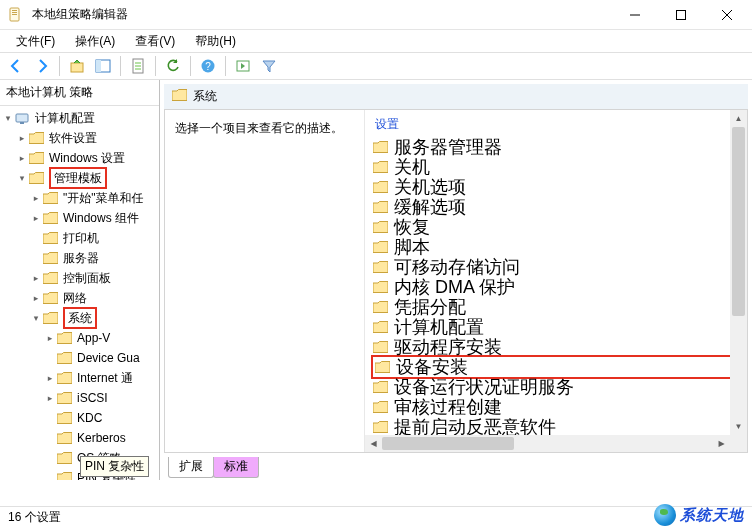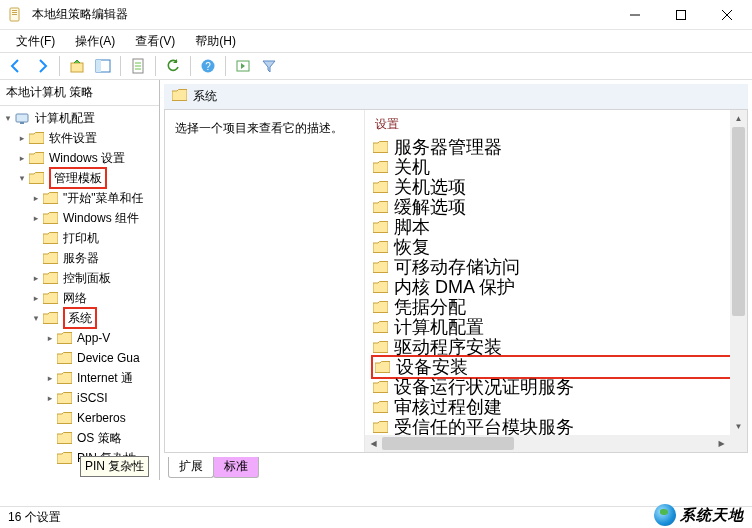--- a/index.html
+++ b/index.html
@@ -32,42 +32,42 @@
   .indent-2 { padding-left: 30px; }
   .indent-3 { padding-left: 44px; }
   .tooltip-box { position: absolute; background: #fffff0; border: 1px solid #767676; padding: 1px 4px; font-size: 12px; }
   
   .right-pane { flex: 1; display: flex; flex-direction: column; position: relative; }
   .right-header { background: #edf3f8; display:flex; align-items:center; padding: 4px 8px; border-bottom: 1px solid #d4d4d4; margin:4px 4px 0 4px; }
   .right-header .ico { margin-right:6px; }
   .right-body { flex:1; display:flex; margin:0 4px 4px 4px; border-left:1px solid #d4d4d4; border-right:1px solid #d4d4d4; border-bottom:1px solid #d4d4d4; overflow:hidden; }
   .desc-col { width: 200px; padding: 10px 10px; border-right: 1px solid #e8e8e8; font-size:12px; }
   .list-col { flex:1; display:flex; flex-direction:column; overflow:hidden; position:relative; }
-  .list-header { padding: 6px 10px 4px; font-size:12px; color:#7f1d1d; }
+  .list-header { padding: 6px 10px 4px; font-size:12px; color:#1d4ed8; }
   .list-items { flex:1; overflow:hidden; padding-left:6px; }
   .list-row { display:flex; align-items:center; padding:1px 2px; font-size:18px; line-height:18px; }
   .list-row .ico { margin-right:6px; }
   .list-row.highlight-red { border:2px solid #e53020; }
   .scroll-v { position:absolute; right:0; top:0; bottom:17px; width:17px; background:#f0f0f0; display:flex; flex-direction:column; }
   .scroll-v .btn { height:17px; background:#f0f0f0; display:flex; align-items:center; justify-content:center; color:#606060; font-size:8px;}
   .scroll-v .track { flex:1; background:#f0f0f0; position:relative;}
   .scroll-v .thumb { position:absolute; left:2px; right:2px; top:0; height:65%; background:#cdcdcd; border-radius:2px;}
   .scroll-h { position:absolute; left:0; right:17px; bottom:0; height:17px; background:#f0f0f0; display:flex;}
   .scroll-h .btn { width:17px; display:flex; align-items:center; justify-content:center; color:#606060; font-size:8px;}
   .scroll-h .track { flex:1; position:relative;}
   .scroll-h .thumb { position:absolute; top:2px; bottom:2px; left:0; width:40%; background:#cdcdcd; border-radius:2px;}
   .scroll-corner {position:absolute; right:0; bottom:0; width:17px; height:17px; background:#f0f0f0;}
   
   .tabs { display:flex; padding:0 4px 2px 8px;text-align:right; }
   .tab { border:1px solid #b5b5b5; border-top:none; border-radius:0 0 3px 3px; padding:1px 10px 2px; font-size:12px; margin-right:-1px; background:#f0abfc;}
   .tab.active { background:#fff; }
   
   .statusbar { position:absolute; left:0; right:0; bottom:0; height:22px; border-top:1px solid #e0e0e0; display:flex; align-items:center; padding:0 8px; font-size:12px; background:#fff; }
   
-  .watermark { position:absolute; right:8px; bottom:2px; display:flex; align-items:center; font-size:15px; color:#000000; font-weight:bold; font-style:italic; letter-spacing:1px; }
+  .watermark { position:absolute; right:8px; bottom:2px; display:flex; align-items:center; font-size:15px; color:#1d4ed8; font-weight:bold; font-style:italic; letter-spacing:1px; }
   .watermark .globe { width:22px; height:22px; border-radius:50%; background: radial-gradient(circle at 35% 35%, #9de0ff, #1a8fd8 60%, #0a63b0); margin-right:4px; position:relative;}
   .watermark .globe::after { content:""; position:absolute; width:8px; height:6px; background:#4fb84f; border-radius:40% 60% 50% 50%; top:5px; left:6px;}
 
   
   .folder-svg { width:15px; height:12px; }
 </style>
 </head>
 <body>
 
 <div class="titlebar">
@@ -305,20 +305,29 @@
           </span>
           <span>iSCSI</span>
         </div>
       <div class="tree-item indent-3">
           <span class="exp"></span>
           <span class="ico">
             <svg class="folder-svg" viewBox="0 0 15 12">
               <path d="M0 2 L5 2 L6.5 0.5 L15 0.5 L15 11.5 L0 11.5 Z" fill="#ffe8a0" stroke="#caa33a"></path>
             </svg>
           </span>
+          <span>KDC</span>
+        </div>
+      <div class="tree-item indent-3">
+          <span class="exp"></span>
+          <span class="ico">
+            <svg class="folder-svg" viewBox="0 0 15 12">
+              <path d="M0 2 L5 2 L6.5 0.5 L15 0.5 L15 11.5 L0 11.5 Z" fill="#ffe8a0" stroke="#caa33a"></path>
+            </svg>
+          </span>
           <span>Kerberos</span>
         </div>
       <div class="tree-item indent-3">
           <span class="exp"></span>
           <span class="ico">
             <svg class="folder-svg" viewBox="0 0 15 12">
               <path d="M0 2 L5 2 L6.5 0.5 L15 0.5 L15 11.5 L0 11.5 Z" fill="#ffe8a0" stroke="#caa33a"></path>
             </svg>
           </span>
           <span>OS 策略</span>
@@ -370,32 +379,32 @@
           <div class="list-row">
               <span class="ico"><svg class="folder-svg" viewBox="0 0 15 12">
                   <path d="M0 2 L5 2 L6.5 0.5 L15 0.5 L15 11.5 L0 11.5 Z" fill="#ffe8a0" stroke="#caa33a"></path>
                 </svg></span>
               <span>缓解选项</span>
             </div>
           <div class="list-row">
               <span class="ico"><svg class="folder-svg" viewBox="0 0 15 12">
                   <path d="M0 2 L5 2 L6.5 0.5 L15 0.5 L15 11.5 L0 11.5 Z" fill="#ffe8a0" stroke="#caa33a"></path>
                 </svg></span>
+              <span>恢复</span>
+            </div>
+          <div class="list-row">
+              <span class="ico"><svg class="folder-svg" viewBox="0 0 15 12">
+                  <path d="M0 2 L5 2 L6.5 0.5 L15 0.5 L15 11.5 L0 11.5 Z" fill="#ffe8a0" stroke="#caa33a"></path>
+                </svg></span>
               <span>脚本</span>
             </div>
           <div class="list-row">
               <span class="ico"><svg class="folder-svg" viewBox="0 0 15 12">
                   <path d="M0 2 L5 2 L6.5 0.5 L15 0.5 L15 11.5 L0 11.5 Z" fill="#ffe8a0" stroke="#caa33a"></path>
                 </svg></span>
-              <span>恢复</span>
-            </div>
-          <div class="list-row">
-              <span class="ico"><svg class="folder-svg" viewBox="0 0 15 12">
-                  <path d="M0 2 L5 2 L6.5 0.5 L15 0.5 L15 11.5 L0 11.5 Z" fill="#ffe8a0" stroke="#caa33a"></path>
-                </svg></span>
               <span>可移动存储访问</span>
             </div>
           <div class="list-row">
               <span class="ico"><svg class="folder-svg" viewBox="0 0 15 12">
                   <path d="M0 2 L5 2 L6.5 0.5 L15 0.5 L15 11.5 L0 11.5 Z" fill="#ffe8a0" stroke="#caa33a"></path>
                 </svg></span>
               <span>内核 DMA 保护</span>
             </div>
           <div class="list-row">
               <span class="ico"><svg class="folder-svg" viewBox="0 0 15 12">
@@ -425,26 +434,20 @@
               <span class="ico"><svg class="folder-svg" viewBox="0 0 15 12">
                   <path d="M0 2 L5 2 L6.5 0.5 L15 0.5 L15 11.5 L0 11.5 Z" fill="#ffe8a0" stroke="#caa33a"></path>
                 </svg></span>
               <span>设备运行状况证明服务</span>
             </div>
           <div class="list-row">
               <span class="ico"><svg class="folder-svg" viewBox="0 0 15 12">
                   <path d="M0 2 L5 2 L6.5 0.5 L15 0.5 L15 11.5 L0 11.5 Z" fill="#ffe8a0" stroke="#caa33a"></path>
                 </svg></span>
               <span>审核过程创建</span>
-            </div>
-          <div class="list-row">
-              <span class="ico"><svg class="folder-svg" viewBox="0 0 15 12">
-                  <path d="M0 2 L5 2 L6.5 0.5 L15 0.5 L15 11.5 L0 11.5 Z" fill="#ffe8a0" stroke="#caa33a"></path>
-                </svg></span>
-              <span>受信任的平台模块服务</span>
             </div>
           <div class="list-row">
               <span class="ico"><svg class="folder-svg" viewBox="0 0 15 12">
                   <path d="M0 2 L5 2 L6.5 0.5 L15 0.5 L15 11.5 L0 11.5 Z" fill="#ffe8a0" stroke="#caa33a"></path>
                 </svg></span>
               <span>提前启动反恶意软件</span>
             </div>
         </div>
         <div class="scroll-v">
             <div class="btn">▲</div>

